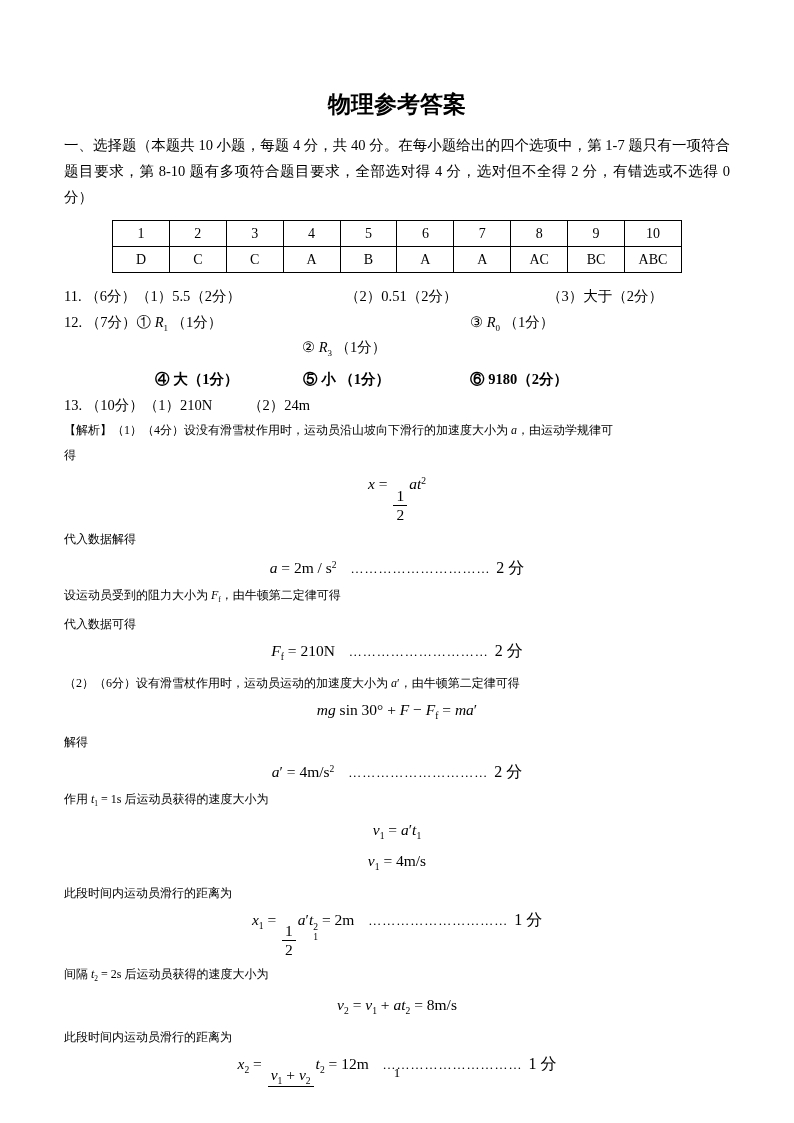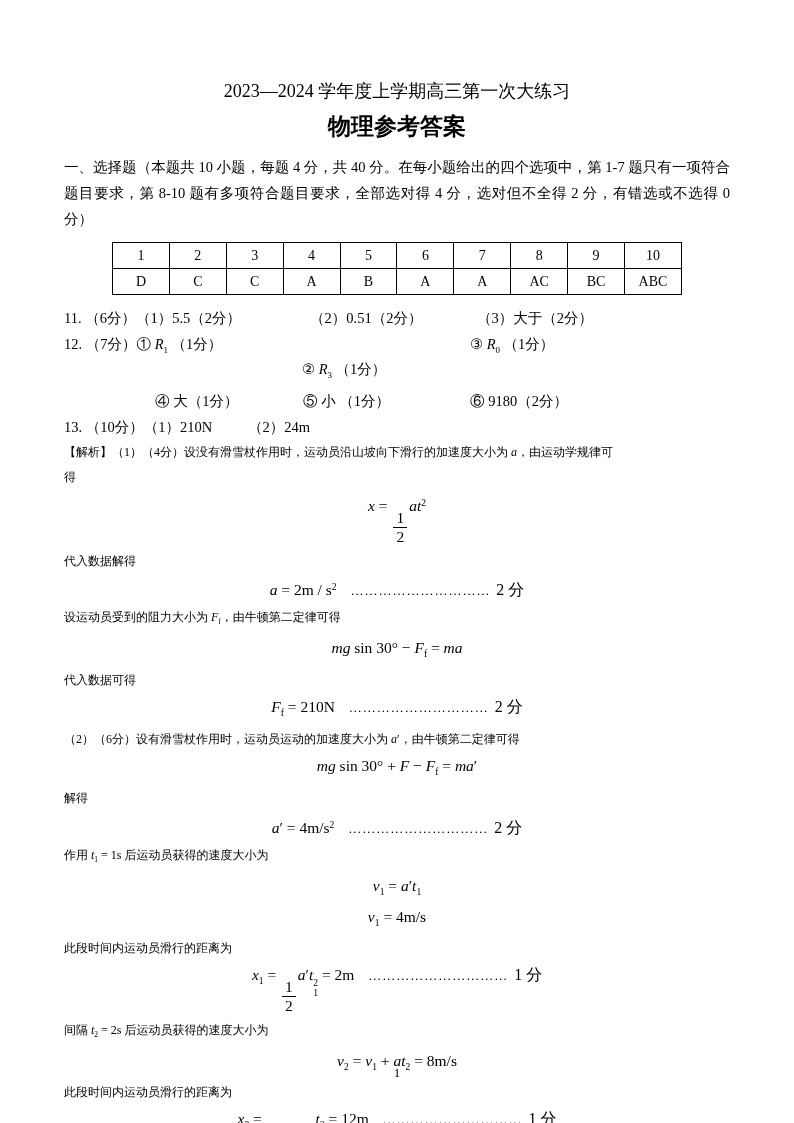--- a/index.html
+++ b/index.html
@@ -9,45 +9,44 @@
     position:relative;box-sizing:border-box;
     padding:80px 64px 0 64px;overflow:hidden;
   }
   .title{text-align:center;font-size:18px;line-height:22px;}
   .subtitle{text-align:center;font-size:23px;line-height:30px;font-weight:700;margin-top:10px;}
   .intro{margin-top:12px;font-size:14.5px;line-height:26px;text-align:justify;}
   table.anst{border-collapse:collapse;margin:10px auto 0 auto;width:570px;table-layout:fixed;}
   table.anst td{border:1px solid #000;height:25px;text-align:center;font-size:14px;padding:0;}
   .row-line{display:flex;font-size:14.5px;line-height:26px;}
   .row-line .s1,.row-line .s2,.row-line .s3{flex:none;white-space:nowrap;}
-  .q11{margin-top:10px;}
+  .q11{margin-top:10px;gap:35px;}
   .q11 .s1{width:246px;} .q11 .s2{width:167px;}
   .q12a .s1{width:238px;} .q12a .s2{width:168px;margin-top:25px;}
-  .q12b{padding-left:91px;} .q12b .s1{width:148px;} .q12b .s2{width:167px;}
+  .q12b{padding-left:91px;font-weight:bold;} .q12b .s1{width:148px;} .q12b .s2{width:167px;}
   .q13 .s1{width:184px;}
   .tline{font-size:12px;line-height:25px;}
   .fline{text-align:center;font-size:15.5px;line-height:22px;margin:3px 0;}
   .var{font-style:italic;}
   .rom{font-style:normal;}
   .msub{font-size:0.62em;vertical-align:-0.4em;}
   .msup{font-size:0.62em;vertical-align:0.5em;}
   .ss{display:inline-flex;flex-direction:column;align-items:flex-start;font-size:0.62em;line-height:1.05;vertical-align:-0.55em;}
   .frac{display:inline-flex;flex-direction:column;align-items:center;vertical-align:-0.75em;margin:0 2px;line-height:1.15;}
   .fnum{border-bottom:1px solid #000;padding:0 3px;}
   .fden{padding:0 3px;}
   .dots{margin-left:10px;letter-spacing:1px;font-size:13px;}
   .score{margin-left:2px;font-size:16px;}
   .pagenum{position:absolute;left:0;right:0;bottom:42px;text-align:center;font-size:13px;}
 </style>
 </head>
 <body>
 
 <div class="page">
 
-  <div class="title">2023—2024 学年度上学期高三第一次大练习</div>
   <div class="subtitle">物理参考答案</div>
 
   <div class="intro">一、选择题（本题共 10 小题，每题 4 分，共 40 分。在每小题给出的四个选项中，第 1-7 题只有一项符合题目要求，第 8-10 题有多项符合题目要求，全部选对得 4 分，选对但不全得 2 分，有错选或不选得 0 分）</div>
 
   <table class="anst">
     <tbody>
         <tr>
       <td>1</td>
       <td>2</td>
       <td>3</td>
@@ -110,23 +109,20 @@
   <div class="tline">代入数据解得</div>
 
   <div class="fline">
     <span class="eq"><span class="var">a</span><span class="rom"> = 2m / s</span><span class="msup">2</span></span>
     <span class="dots">…………………………</span>
     <span class="score">2 分</span>
   </div>
 
   <div class="tline"><span class="rom">设运动员受到的阻力大小为 </span><span class="var">F</span><span class="msub">f</span><span class="rom">，由牛顿第二定律可得</span></div>
 
-  <div class="fline">
-    <span class="eq"><span class="var">mg</span><span class="rom"> sin 30° − </span><span class="var">F</span><span class="msub">f</span><span class="rom"> = </span><span class="var">ma</span></span>
-  </div>
 
   <div class="tline">代入数据可得</div>
 
   <div class="fline">
     <span class="eq"><span class="var">F</span><span class="msub">f</span><span class="rom"> = 210N</span></span>
     <span class="dots">…………………………</span>
     <span class="score">2 分</span>
   </div>
 
   <div class="tline"><span class="rom">（2）（6分）设有滑雪杖作用时，运动员运动的加速度大小为 </span><span class="var">a</span><span class="rom">′，由牛顿第二定律可得</span></div>

